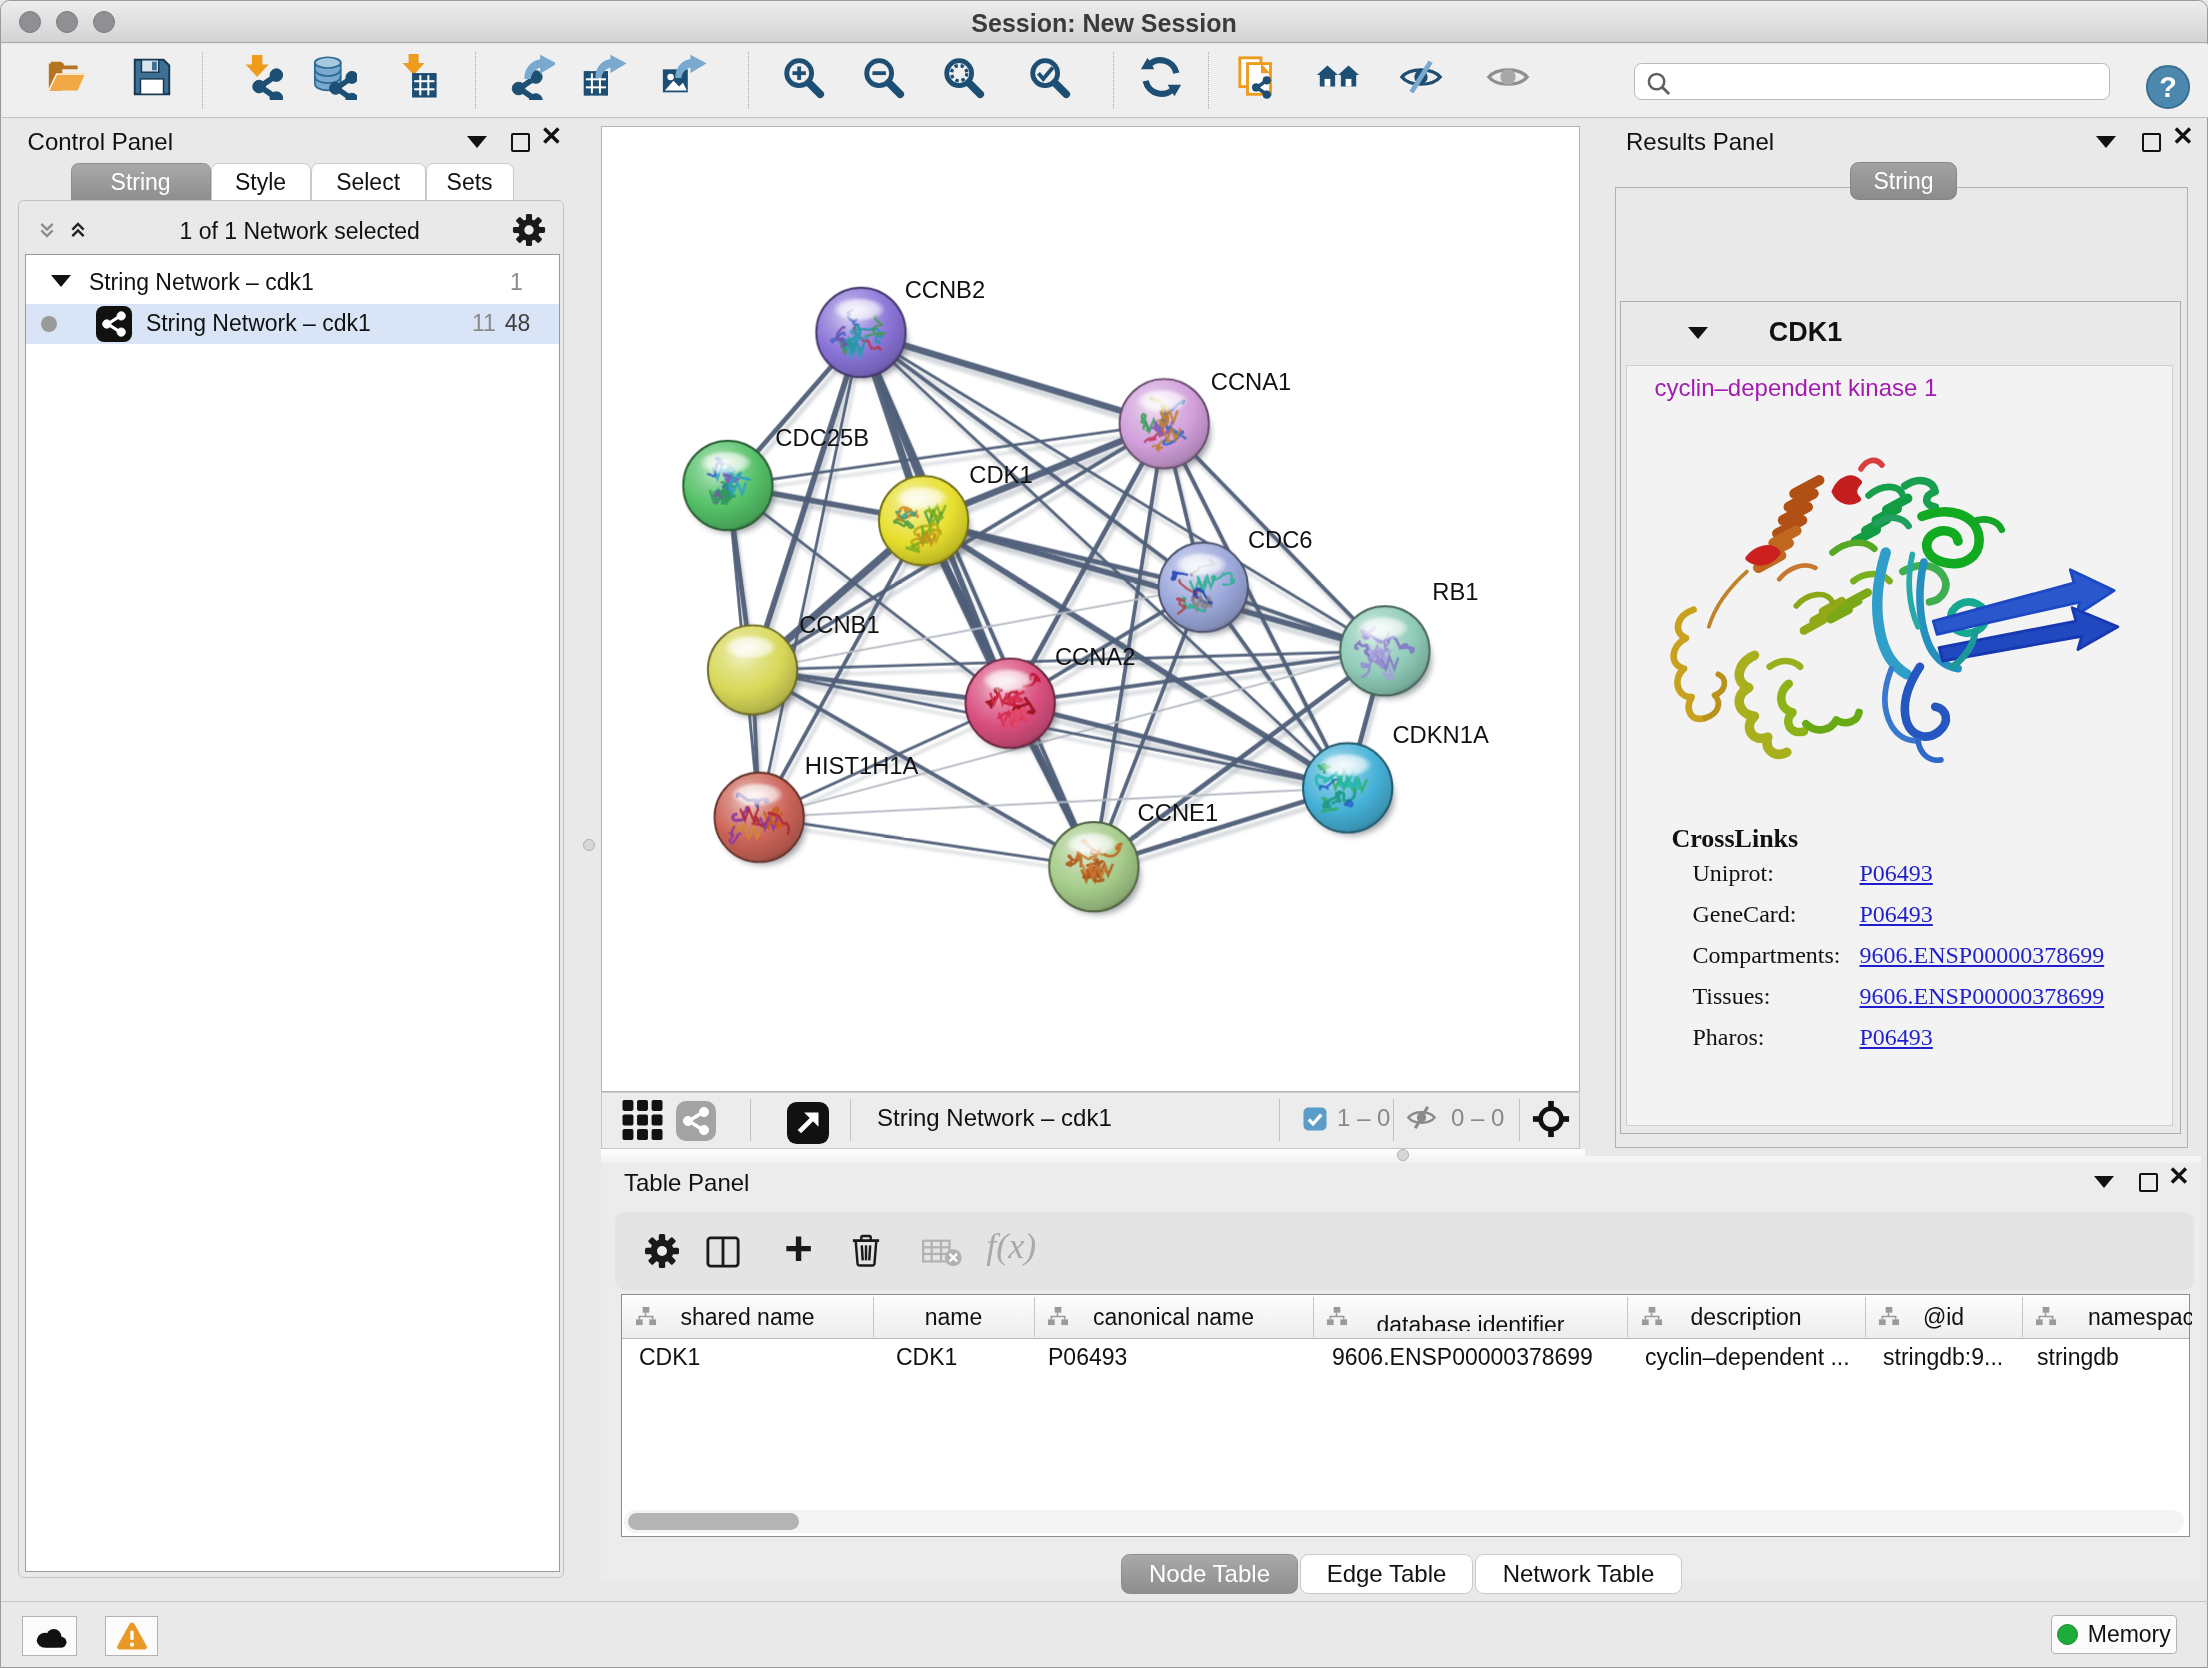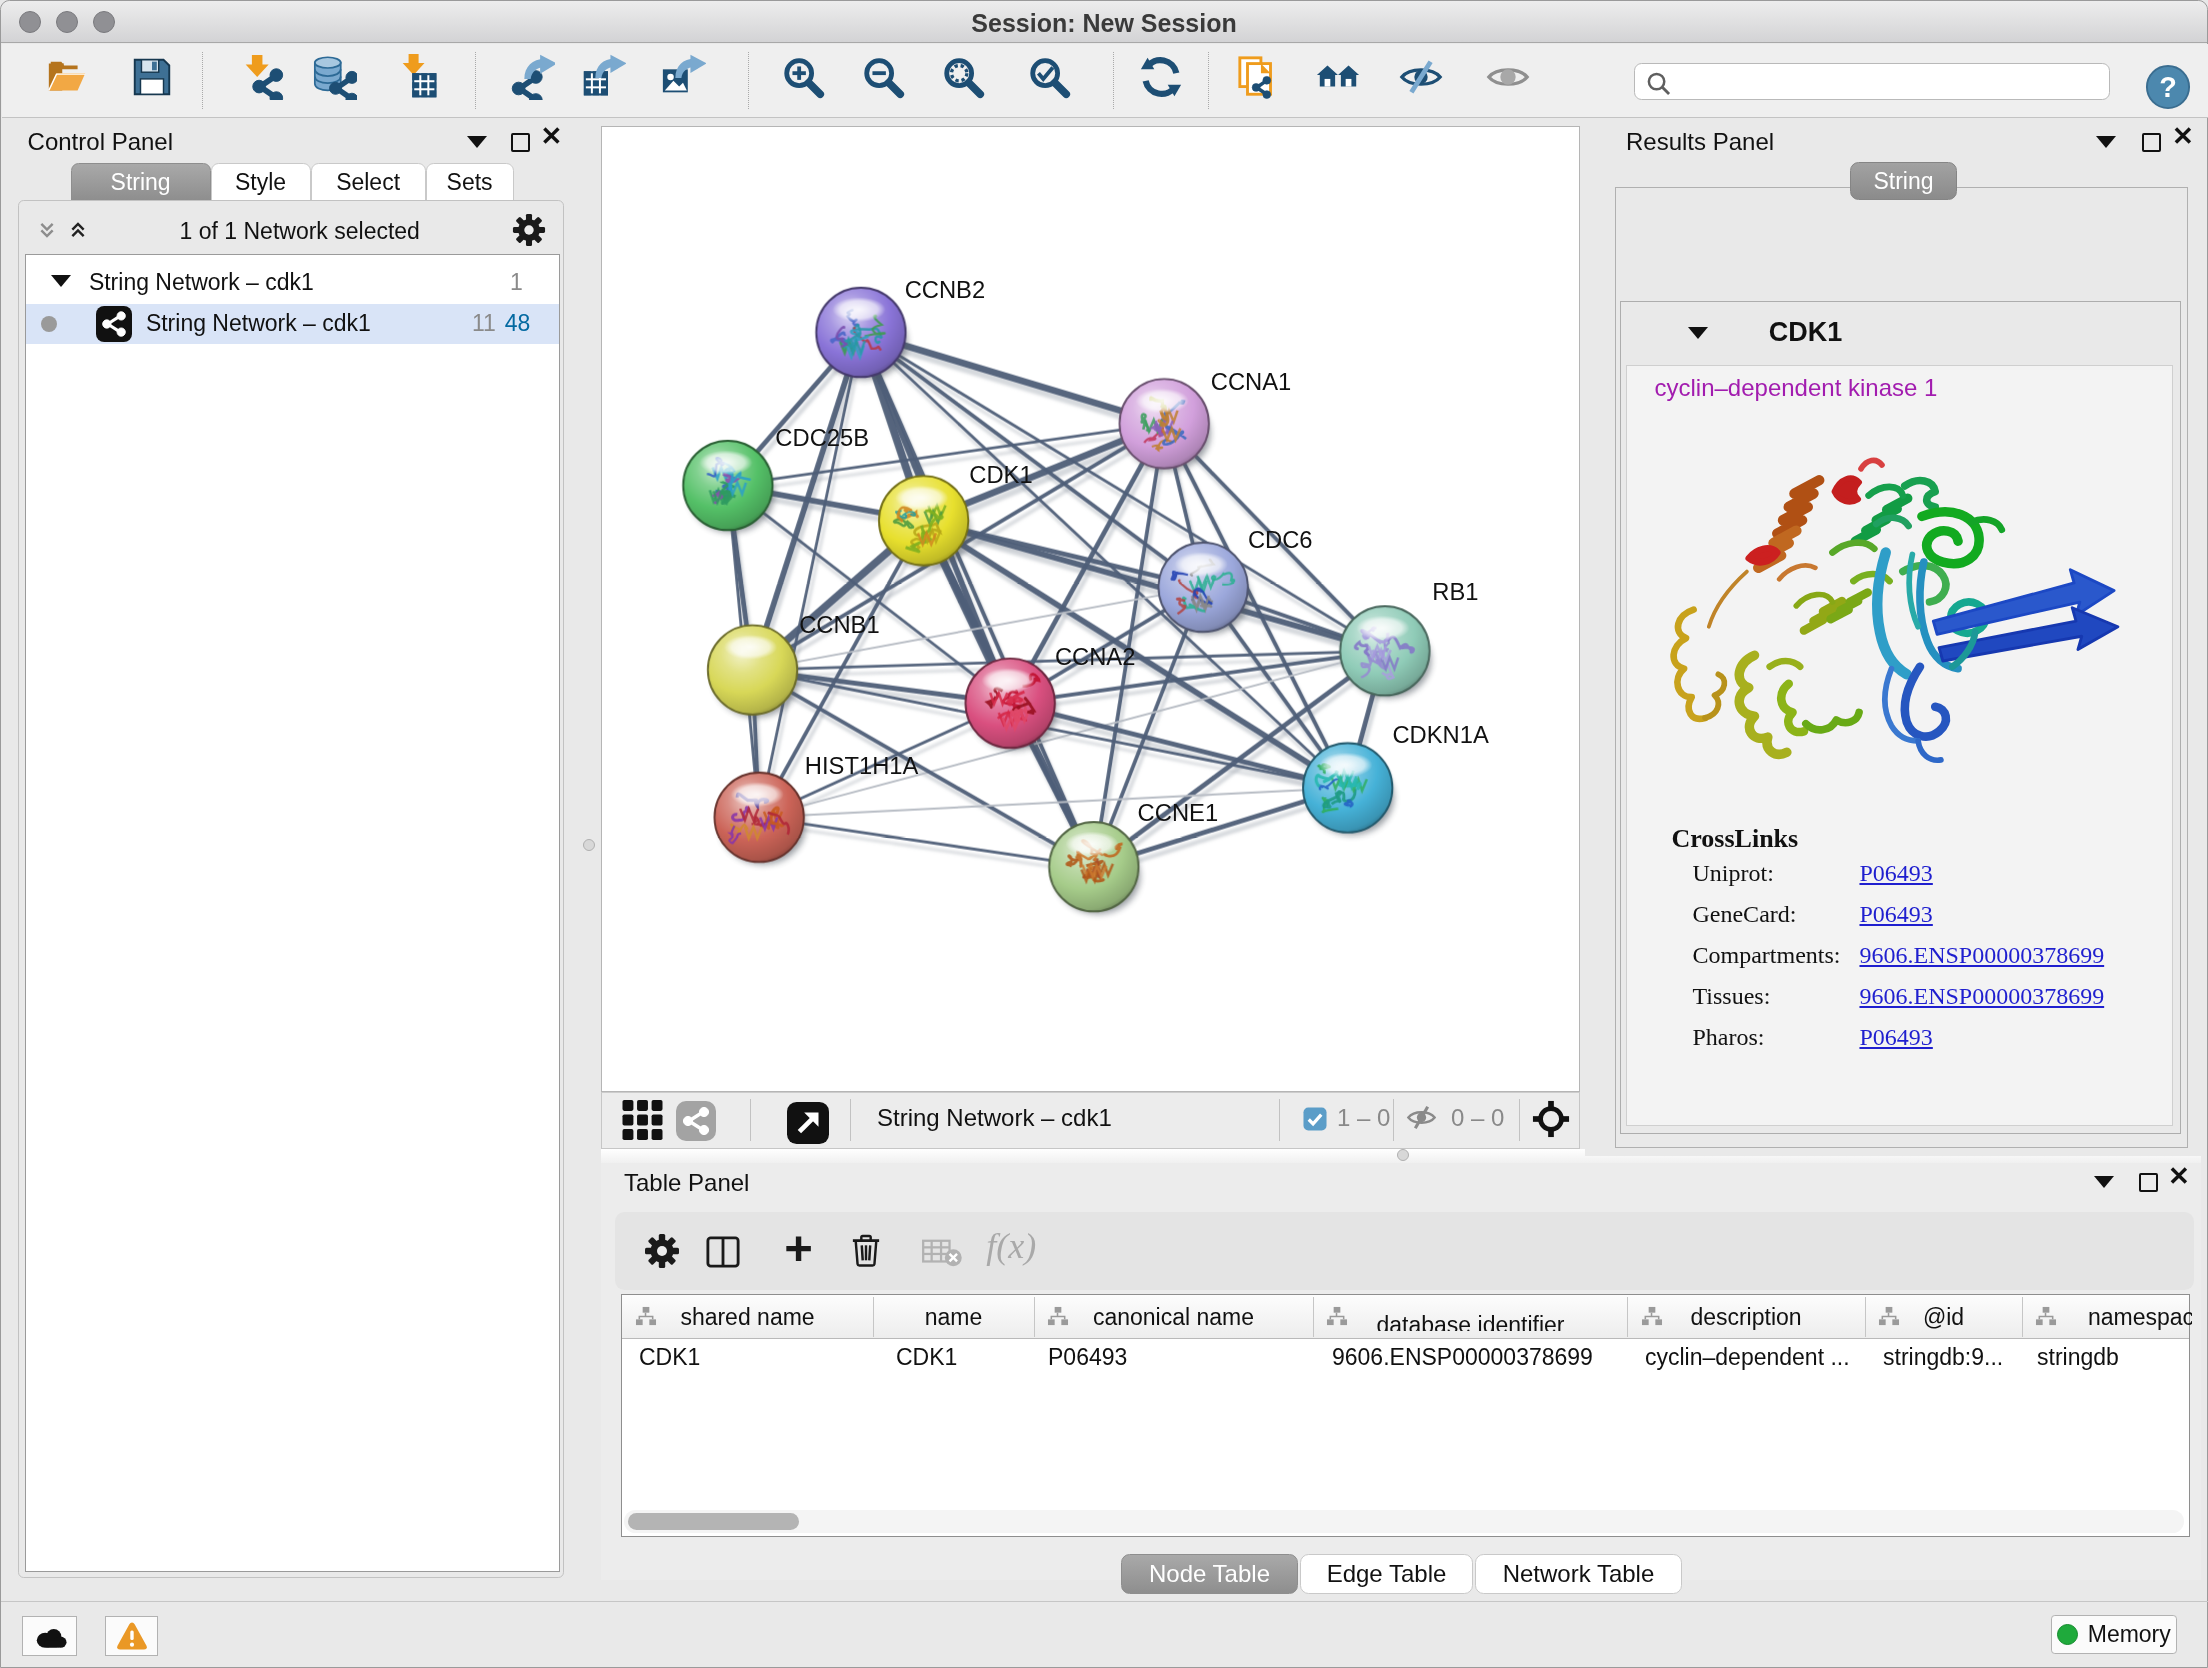--- a/index.html
+++ b/index.html
@@ -271,21 +271,21 @@
                 <g stroke="#fff" fill="#fff">
                   <line x1="13" y1="20" x2="27" y2="11" stroke-width="3.4"></line>
                   <line x1="13" y1="20" x2="27" y2="29" stroke-width="3.4"></line>
                   <circle cx="12" cy="20" r="4.6"></circle>
                   <circle cx="28" cy="11" r="4.6"></circle>
                   <circle cx="28" cy="29" r="4.6"></circle>
                 </g>
               </svg></span>
         <span style="position:absolute;left:120px;top:5.7px">String Network – cdk1</span>
         <span style="position:absolute;right:63px;top:5.7px;color:#8a8a8a">11</span>
-        <span style="position:absolute;right:28.5px;top:5.7px;color:#0369a1">48</span>
+        <span style="position:absolute;right:28.5px;top:5.7px;color:#404040">48</span>
       </div>
     </div>
   </div>
 </div>
   <div id="canvas">
       <svg width="979" height="966" viewBox="0 0 1029 1016" style="position:absolute;left:0;top:0">
         <defs>
           <radialGradient id="g0" cx="0.38" cy="0.30" r="0.78">
             <stop offset="0" stop-color="#ded8f4"></stop>
             <stop offset="0.30" stop-color="#a898e2"></stop>

